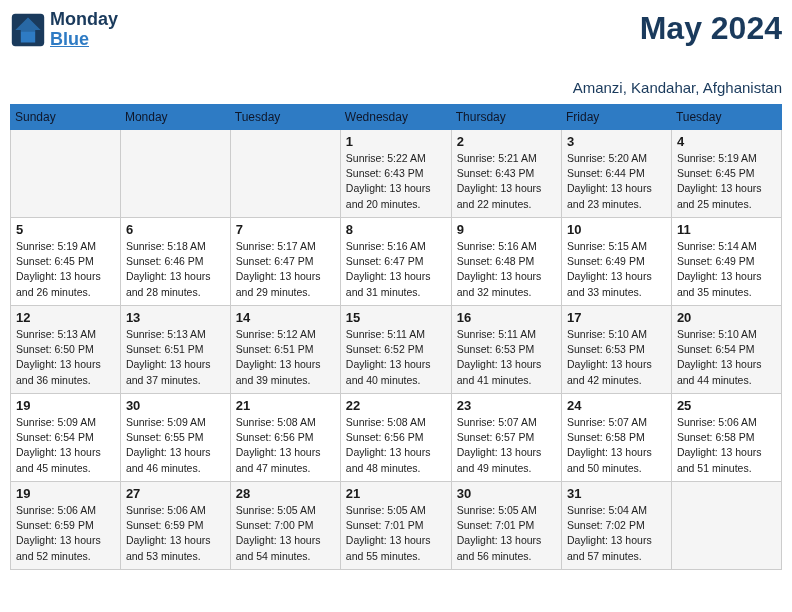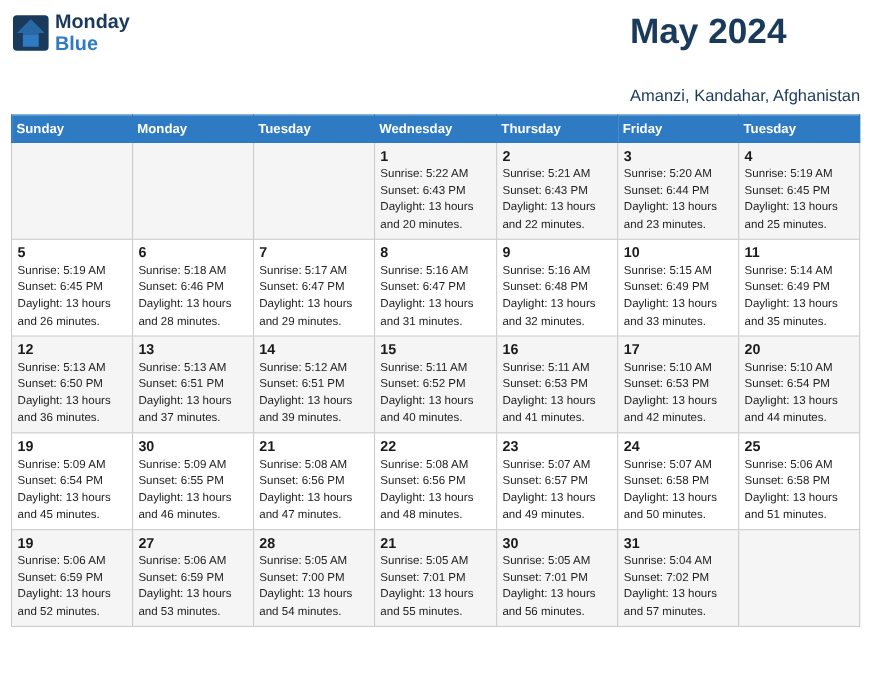--- a/index.html
+++ b/index.html
@@ -21,51 +21,53 @@
       align-items: center;
     }
     .logo-text {
       font-size: 18px;
       font-weight: bold;
       color: #1a3a5c;
       line-height: 1.1;
     }
     .logo-text span {
       color: #2e7bc4;
+      text-decoration: underline;
     }
     .logo-icon {
       width: 36px;
       height: 36px;
       margin-right: 4px;
     }
     .title-block {
+      text-align: right;
     }
     .month-year {
       font-size: 32px;
       font-weight: bold;
       color: #1a3a5c;
     }
     .location {
       font-size: 15px;
       color: #1a3a5c;
       font-weight: normal;
       margin-top: 32px;
     }
     table {
       width: 100%;
       border-collapse: collapse;
       font-size: 10.5px;
     }
     thead tr th {
       background-color: #2e7bc4;
-      color: #ffffff;
+      color: #0f172a;
       padding: 5px 4px;
       text-align: left;
       font-size: 12px;
-      font-weight: bold;
+      font-weight: normal;
       border: 1px solid #2e7bc4;
     }
     tbody tr td {
       border: 1px solid #ccc;
       vertical-align: top;
       padding: 4px 5px;
       width: 113px;
       min-height: 80px;
       height: 88px;
     }

